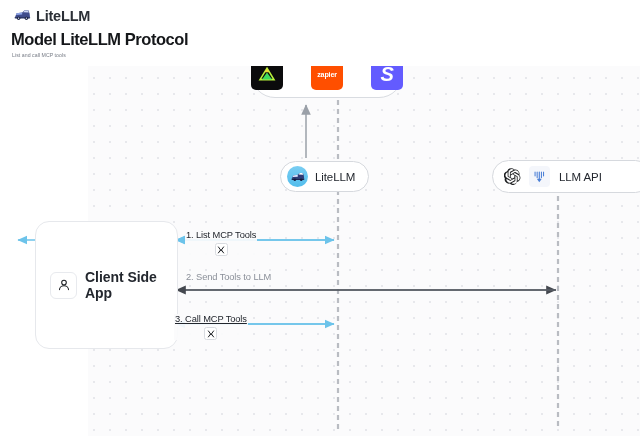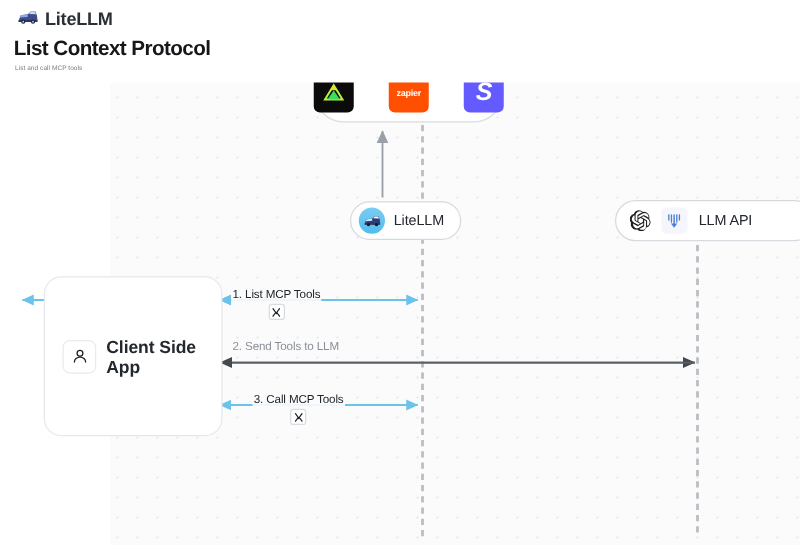--- a/index.html
+++ b/index.html
@@ -248,21 +248,21 @@
     font-size: 9.3px;
     font-weight: 500;
     letter-spacing: -0.1px;
     white-space: nowrap;
     background: rgba(251,251,252,0.92);
     padding: 0 1px;
     flex-direction: column;
   }
   #edge-label-1 { left: 185px; top: 230px; color: #22262d; }
   #edge-label-2 { left: 185px; top: 272px; color: #8a8f98; font-weight: 400; }
-  #edge-label-3 { left: 202px; top: 314px; color: #22262d; }
+  #edge-label-3 { left: 174px; top: 314px; color: #22262d; text-decoration: underline; }
   .tools-badge {
     width: 11px; height: 11px;
     border-radius: 2.5px;
     border: 1px solid #d8dbe0;
     background: #ffffff;
     display: inline-flex;
     align-items: center;
     justify-content: center;
     flex: 0 0 auto;
   }
@@ -285,21 +285,21 @@
           <path d="M9.2 4.2 L10.6 2.4 L14.0 2.4 L14.8 4.4 Z" fill="#cfd9f5"></path>
           <rect x="0.6" y="9.0" width="15.6" height="1.5" rx="0.7" fill="#2c3768"></rect>
           <circle cx="4.6" cy="10.3" r="1.7" fill="#1e2545"></circle>
           <circle cx="12.4" cy="10.3" r="1.7" fill="#1e2545"></circle>
           <circle cx="4.6" cy="10.3" r="0.7" fill="#c9d2ea"></circle>
           <circle cx="12.4" cy="10.3" r="0.7" fill="#c9d2ea"></circle>
         </svg>
       </span>
       <span class="brand-text">LiteLLM</span>
     </div>
-    <div id="page-title">List Context Protocol</div>
+    <div id="page-title">Model LiteLLM Protocol</div>
     <div id="page-subtitle">List and call MCP tools</div>
   </div>
 
   <svg id="edges" viewBox="0 0 640 436">
     <defs>
       <marker id="ar-blue-r" markerWidth="7" markerHeight="7" refX="6" refY="3.5" orient="auto">
         <path d="M0,0.6 L6.4,3.5 L0,6.4 Z" fill="#6cc3ea"></path>
       </marker>
       <marker id="ar-blue-l" markerWidth="7" markerHeight="7" refX="6" refY="3.5" orient="auto">
         <path d="M0,0.6 L6.4,3.5 L0,6.4 Z" fill="#6cc3ea"></path>

